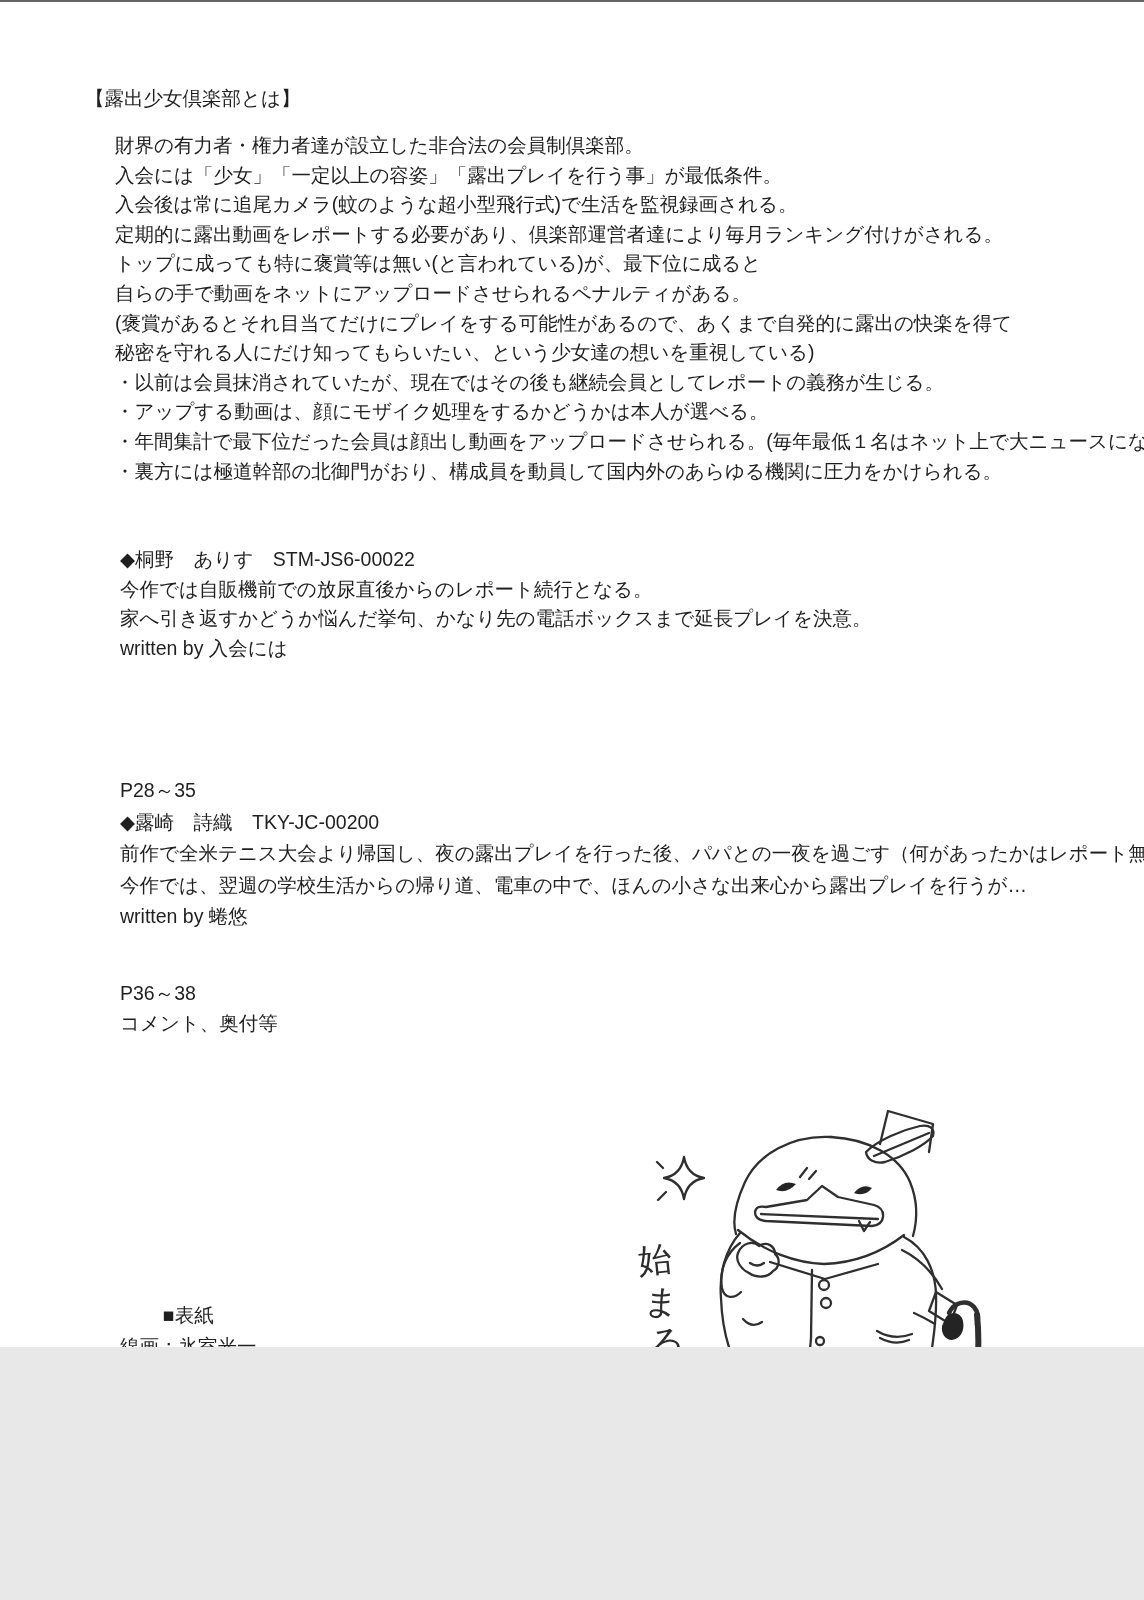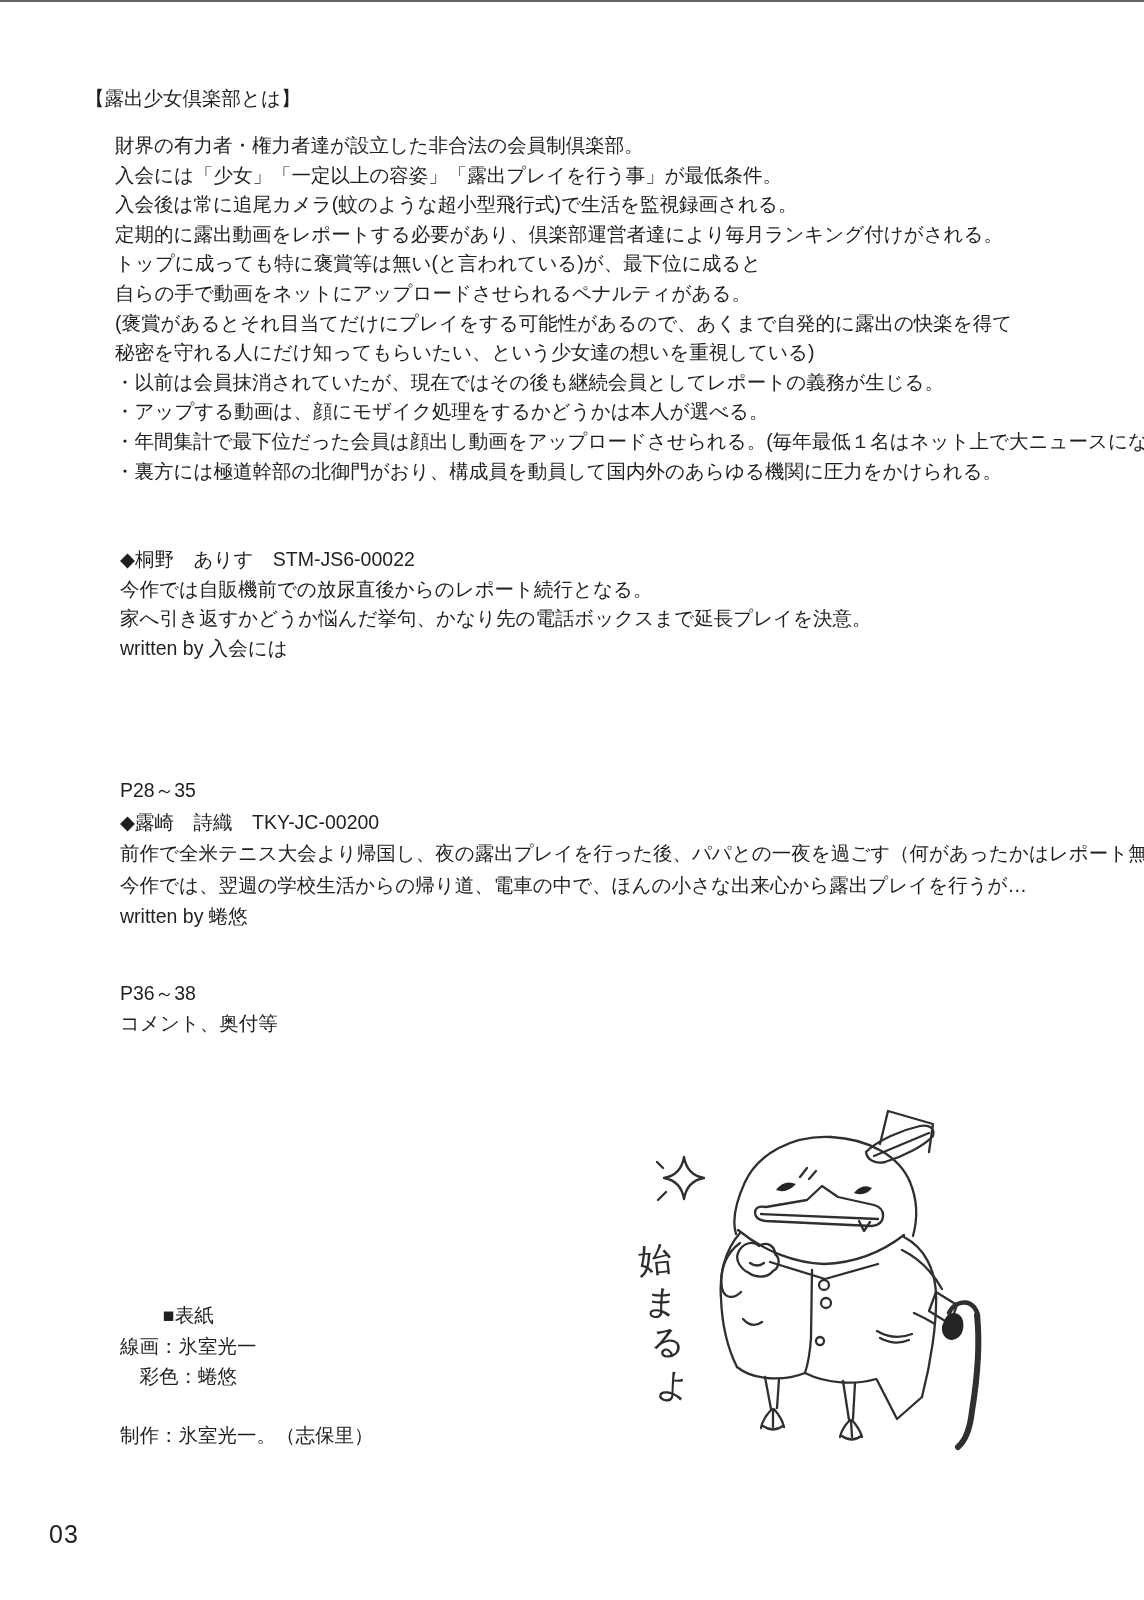--- a/index.html
+++ b/index.html
@@ -1,18 +1,18 @@
 <!DOCTYPE html>
 <html lang="ja"><head>
 <meta charset="utf-8">
 <style>
   html,body{margin:0;padding:0;background:#e8e8e8;}
   .page{
     position:relative;
-    width:1144px;height:1600px;
+    width:1144px;height:1347px;
     margin:0 auto;
     background:#ffffff;
     overflow:hidden;
     font-family:"Liberation Sans","DejaVu Sans",sans-serif;
     color:#1f1f1f;
   }
   .scan-edge{position:absolute;top:0;left:0;right:0;height:2px;background:#646464;}
   .t{position:absolute;font-size:19.5px;line-height:29.6px;}
   .line{white-space:nowrap;}
   .t .line{min-height:29.6px;}

